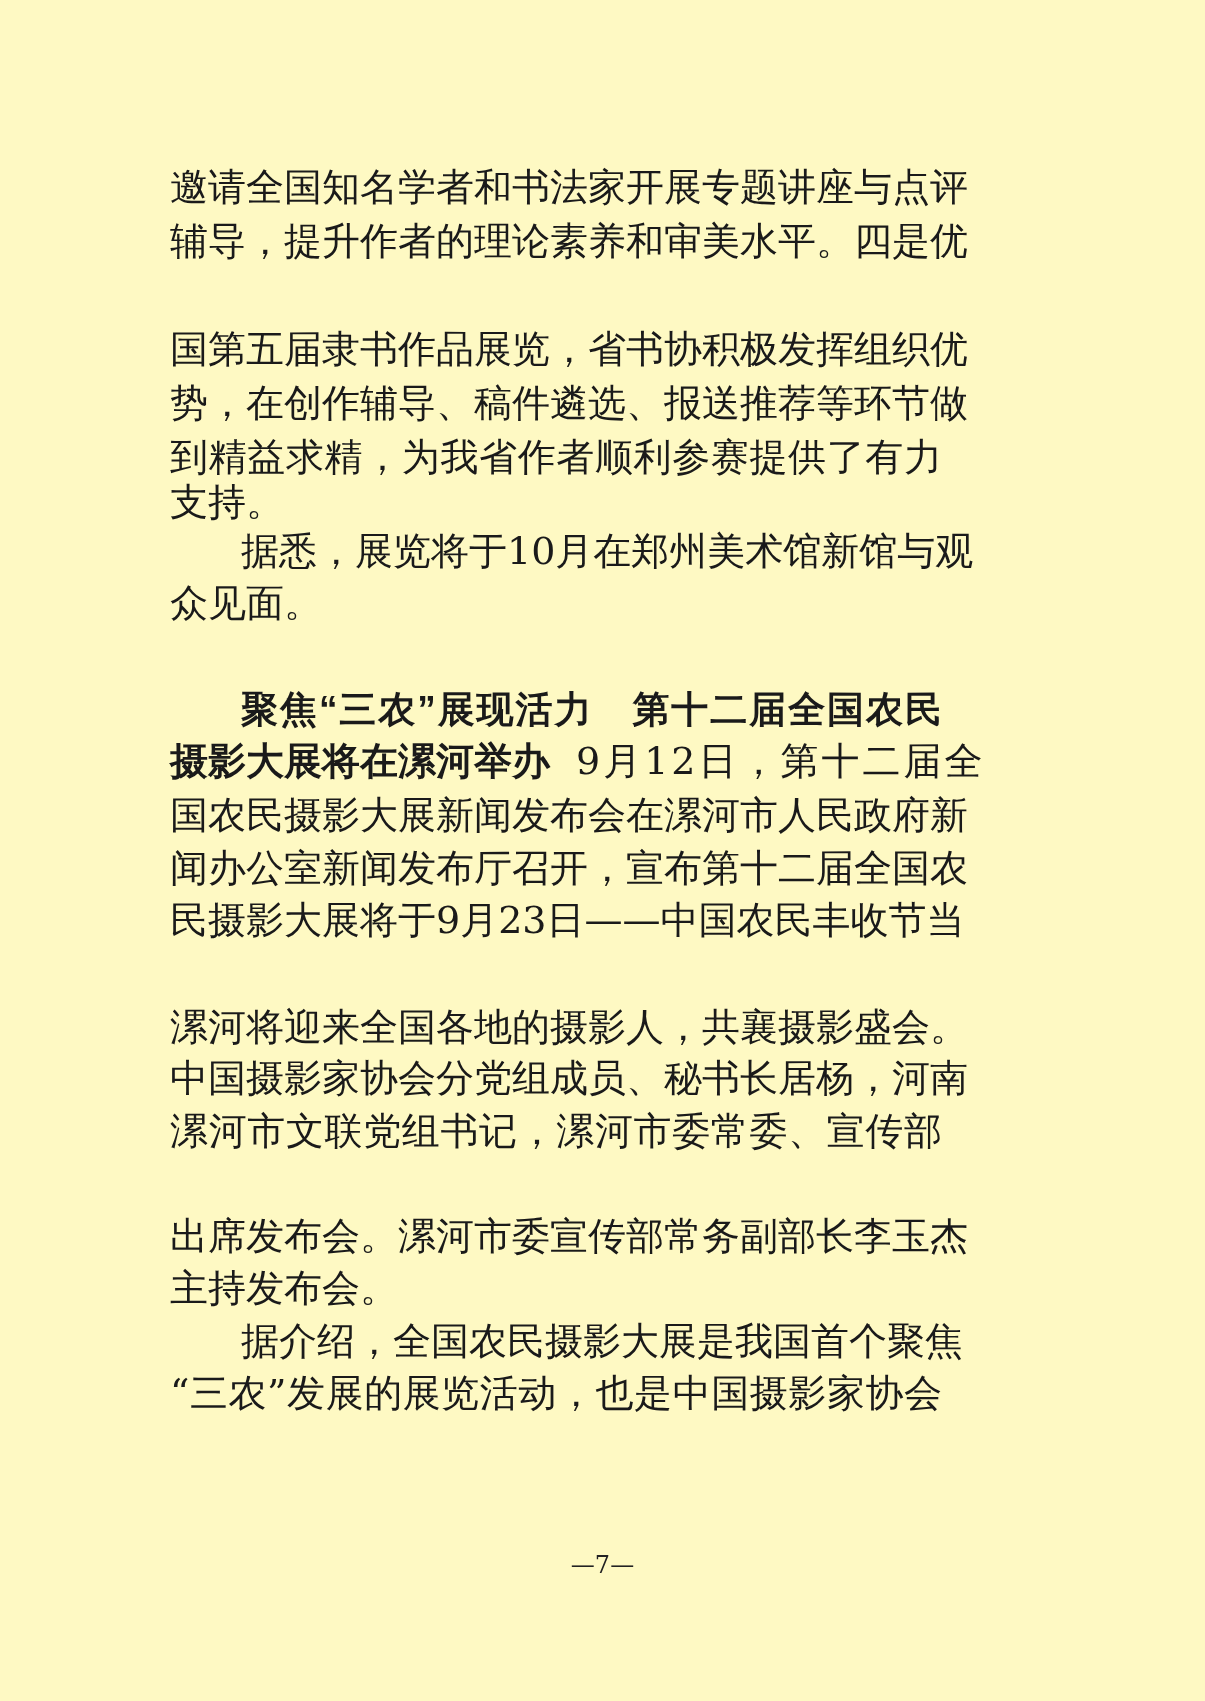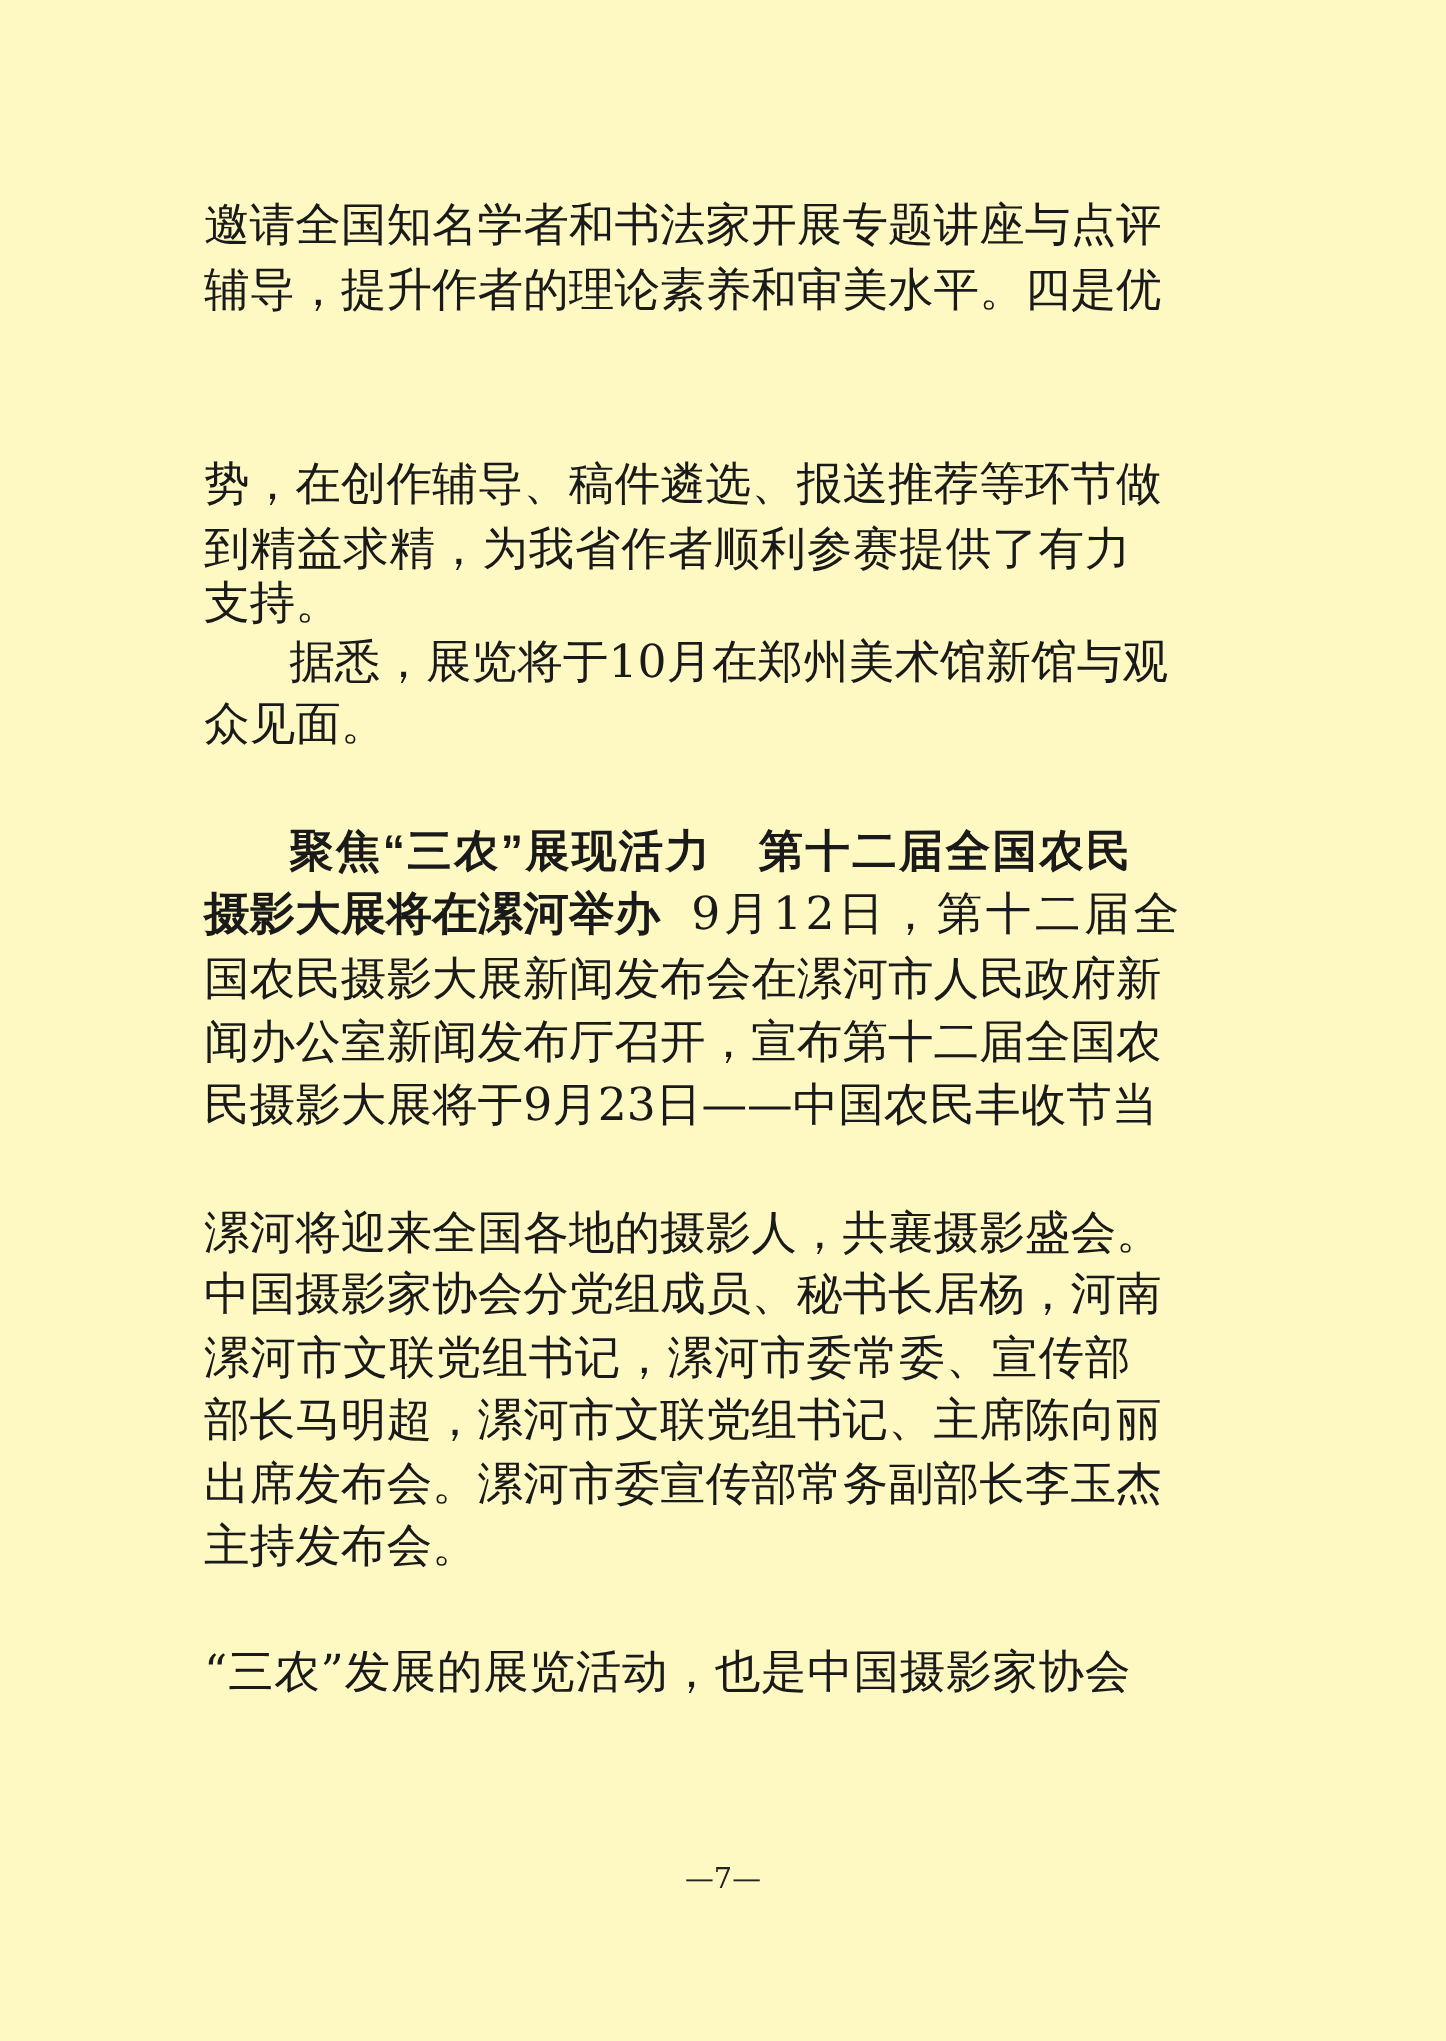--- a/index.html
+++ b/index.html
@@ -16,38 +16,39 @@
   .page-number { position: absolute; left: 0; width: 1205px; top: 1548px; text-align: center;
                  font-size: 24px; line-height: 34px; color: #222; }
 </style>
 </head>
 <body>
 
 <div class="page">
 
   <div class="line" style="top:160px">邀请全国知名学者和书法家开展专题讲座与点评</div>
   <div class="line" style="top:214px">辅导，提升作者的理论素养和审美水平。四是优</div>
+  <div class="line" style="top:322px">国第五届隶书作品展览，省书协积极发挥组织优</div>
   <div class="line" style="top:376px">势，在创作辅导、稿件遴选、报送推荐等环节做</div>
   <div class="line" style="top:430px">到精益求精，为我省作者顺利参赛提供了有力</div>
   <div class="line last" style="top:475px">支持。</div>
 
   <div class="line indent" style="top:524px">据悉，展览将于10月在郑州美术馆新馆与观</div>
   <div class="line last" style="top:576px">众见面。</div>
 
   <div class="line indent heading" style="top:683px">聚焦“三农”展现活力　第十二届全国农民</div>
   <div class="line" style="top:734px; text-align-last: left;">
     <span class="inline-head">摄影大展将在漯河举办</span><span style="display:inline-block;width:26px"></span><span style="letter-spacing:3px">9月12日，第十二届全</span>
   </div>
 
   <div class="line" style="top:788px">国农民摄影大展新闻发布会在漯河市人民政府新</div>
   <div class="line" style="top:841px">闻办公室新闻发布厅召开，宣布第十二届全国农</div>
   <div class="line" style="top:893px">民摄影大展将于9月23日——中国农民丰收节当</div>
   <div class="line" style="top:1000px">漯河将迎来全国各地的摄影人，共襄摄影盛会。</div>
   <div class="line" style="top:1051px">中国摄影家协会分党组成员、秘书长居杨，河南</div>
   <div class="line" style="top:1104px">漯河市文联党组书记，漯河市委常委、宣传部</div>
-  <div class="line" style="top:1156px">部长马明超，漯河市文联党组书记、主席陈向丽</div>
   <div class="line" style="top:1209px">出席发布会。漯河市委宣传部常务副部长李玉杰</div>
   <div class="line last" style="top:1261px">主持发布会。</div>
 
+  <div class="line indent" style="top:1314px">据介绍，全国农民摄影大展是我国首个聚焦</div>
   <div class="line" style="top:1366px">“三农”发展的展览活动，也是中国摄影家协会</div>
 
   <div class="page-number">—7—</div>
 </div>
 
 </body></html>

